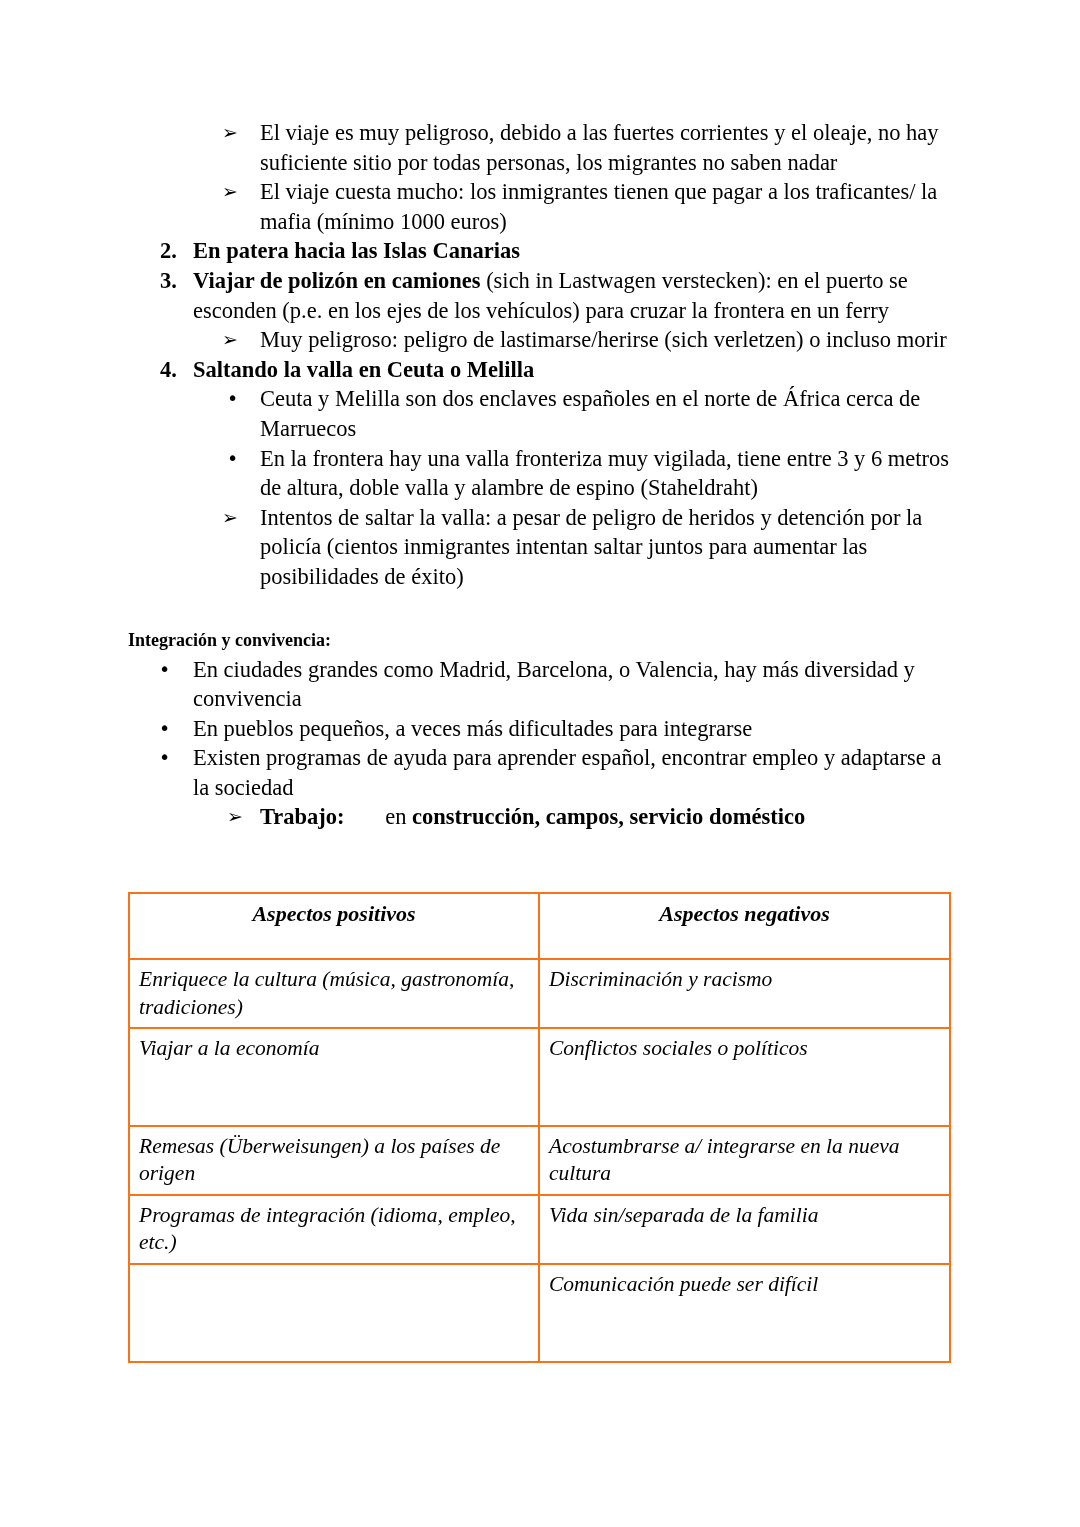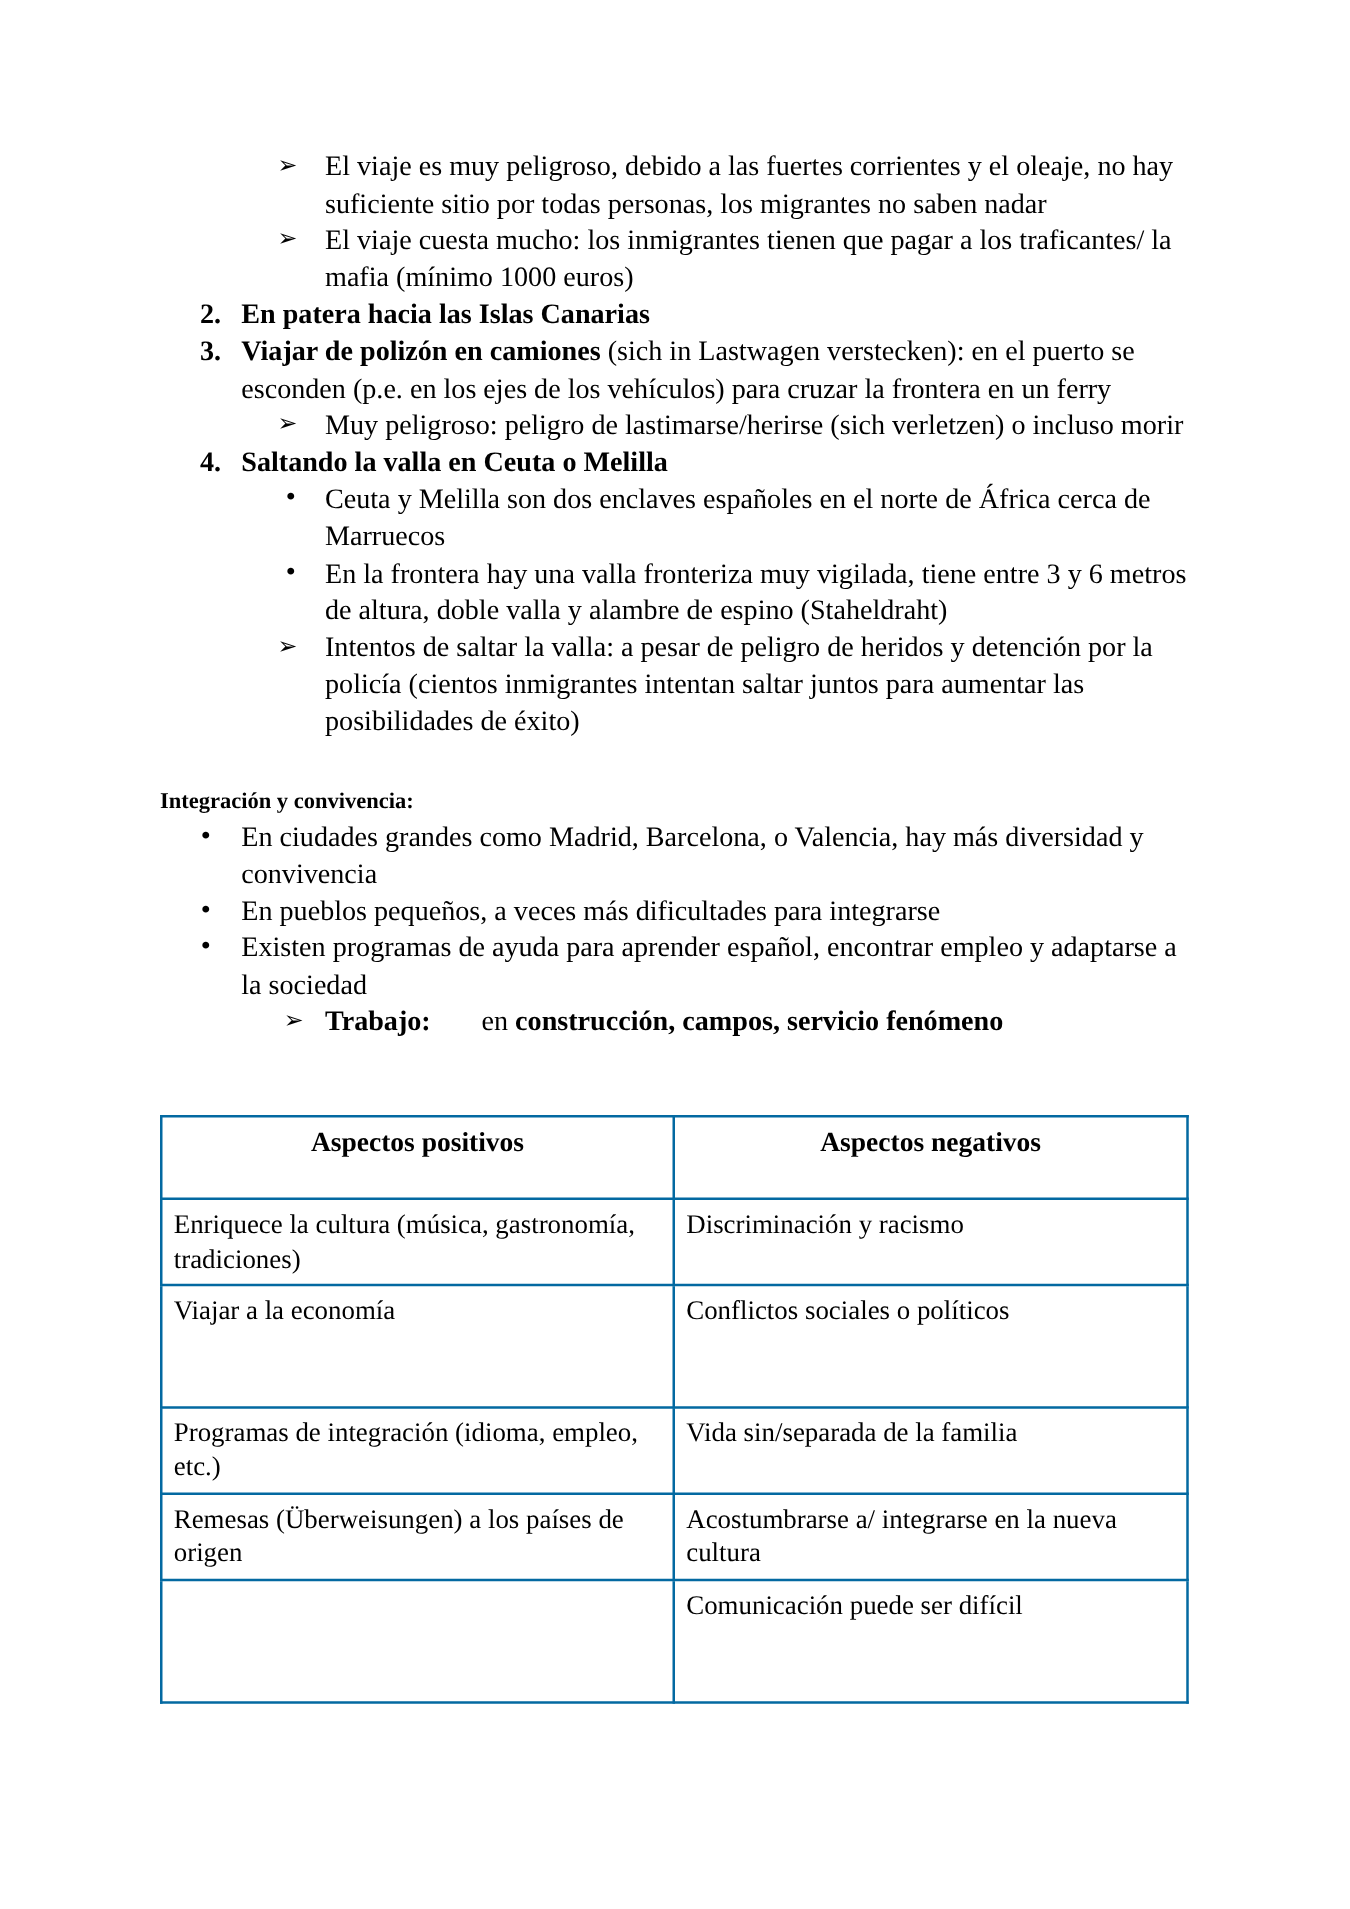--- a/index.html
+++ b/index.html
@@ -120,27 +120,28 @@
 
   
   table.aspects {
     border-collapse: collapse;
     width: 821px;
     table-layout: fixed;
     margin: 0;
   }
   table.aspects td,
   table.aspects th {
-    border: 2px solid #0369a1;
+    border: 2px solid #f97316;
     vertical-align: top;
     padding: 6px 9px 6px 9px;
     font-size: 21.5px;
     line-height: 27.5px;
     font-weight: normal;
     text-align: left;
+    font-style: italic;
   }
   table.aspects th {
     text-align: center;
     font-weight: bold;
     font-size: 22px;
     height: 52px;
     padding-top: 6px;
   }
   table.aspects col.c1 { width: 410px; }
   table.aspects col.c2 { width: 411px; }
@@ -219,21 +220,21 @@
       <span>En pueblos pequeños, a veces más dificultades para integrarse</span>
     </div>
 
     <div class="li lvl-bullet1">
       <span class="marker">•</span>
       <span>Existen programas de ayuda para aprender español, encontrar empleo y adaptarse a la sociedad</span>
     </div>
 
     <div class="li lvl-arrow3">
       <span class="marker">➢</span>
-      <span>Trabajo:</span><span class="reg"> en </span><span>construcción, campos, servicio fenómeno</span>
+      <span>Trabajo:</span><span class="reg"> en </span><span>construcción, campos, servicio doméstico</span>
     </div>
 
   </div>
 
   <div class="spacer-after-trabajo"></div>
 
 
   <div class="spacer-before-table"></div>
 
   <table class="aspects">
@@ -250,27 +251,27 @@
     <tbody>
       <tr>
         <td><span>Enriquece la cultura (música, gastronomía, tradiciones)</span></td>
         <td><span>Discriminación y racismo</span></td>
       </tr>
       <tr>
         <td><span>Viajar a la economía</span><div class="cell-pad-3"></div></td>
         <td><span>Conflictos sociales o políticos</span></td>
       </tr>
       <tr>
+        <td><span>Remesas (Überweisungen) a los países de origen</span></td>
+        <td><span>Acostumbrarse a/ integrarse en la nueva cultura</span></td>
+      </tr>
+      <tr>
         <td><span>Programas de integración (idioma, empleo, etc.)</span></td>
         <td><span>Vida sin/separada de la familia</span></td>
       </tr>
       <tr>
-        <td><span>Remesas (Überweisungen) a los países de origen</span></td>
-        <td><span>Acostumbrarse a/ integrarse en la nueva cultura</span></td>
-      </tr>
-      <tr>
         <td><span></span><div class="cell-pad-6"></div></td>
         <td><span>Comunicación puede ser difícil</span></td>
       </tr>
     </tbody>
   </table>
 
 </div>
 
 </body></html>

